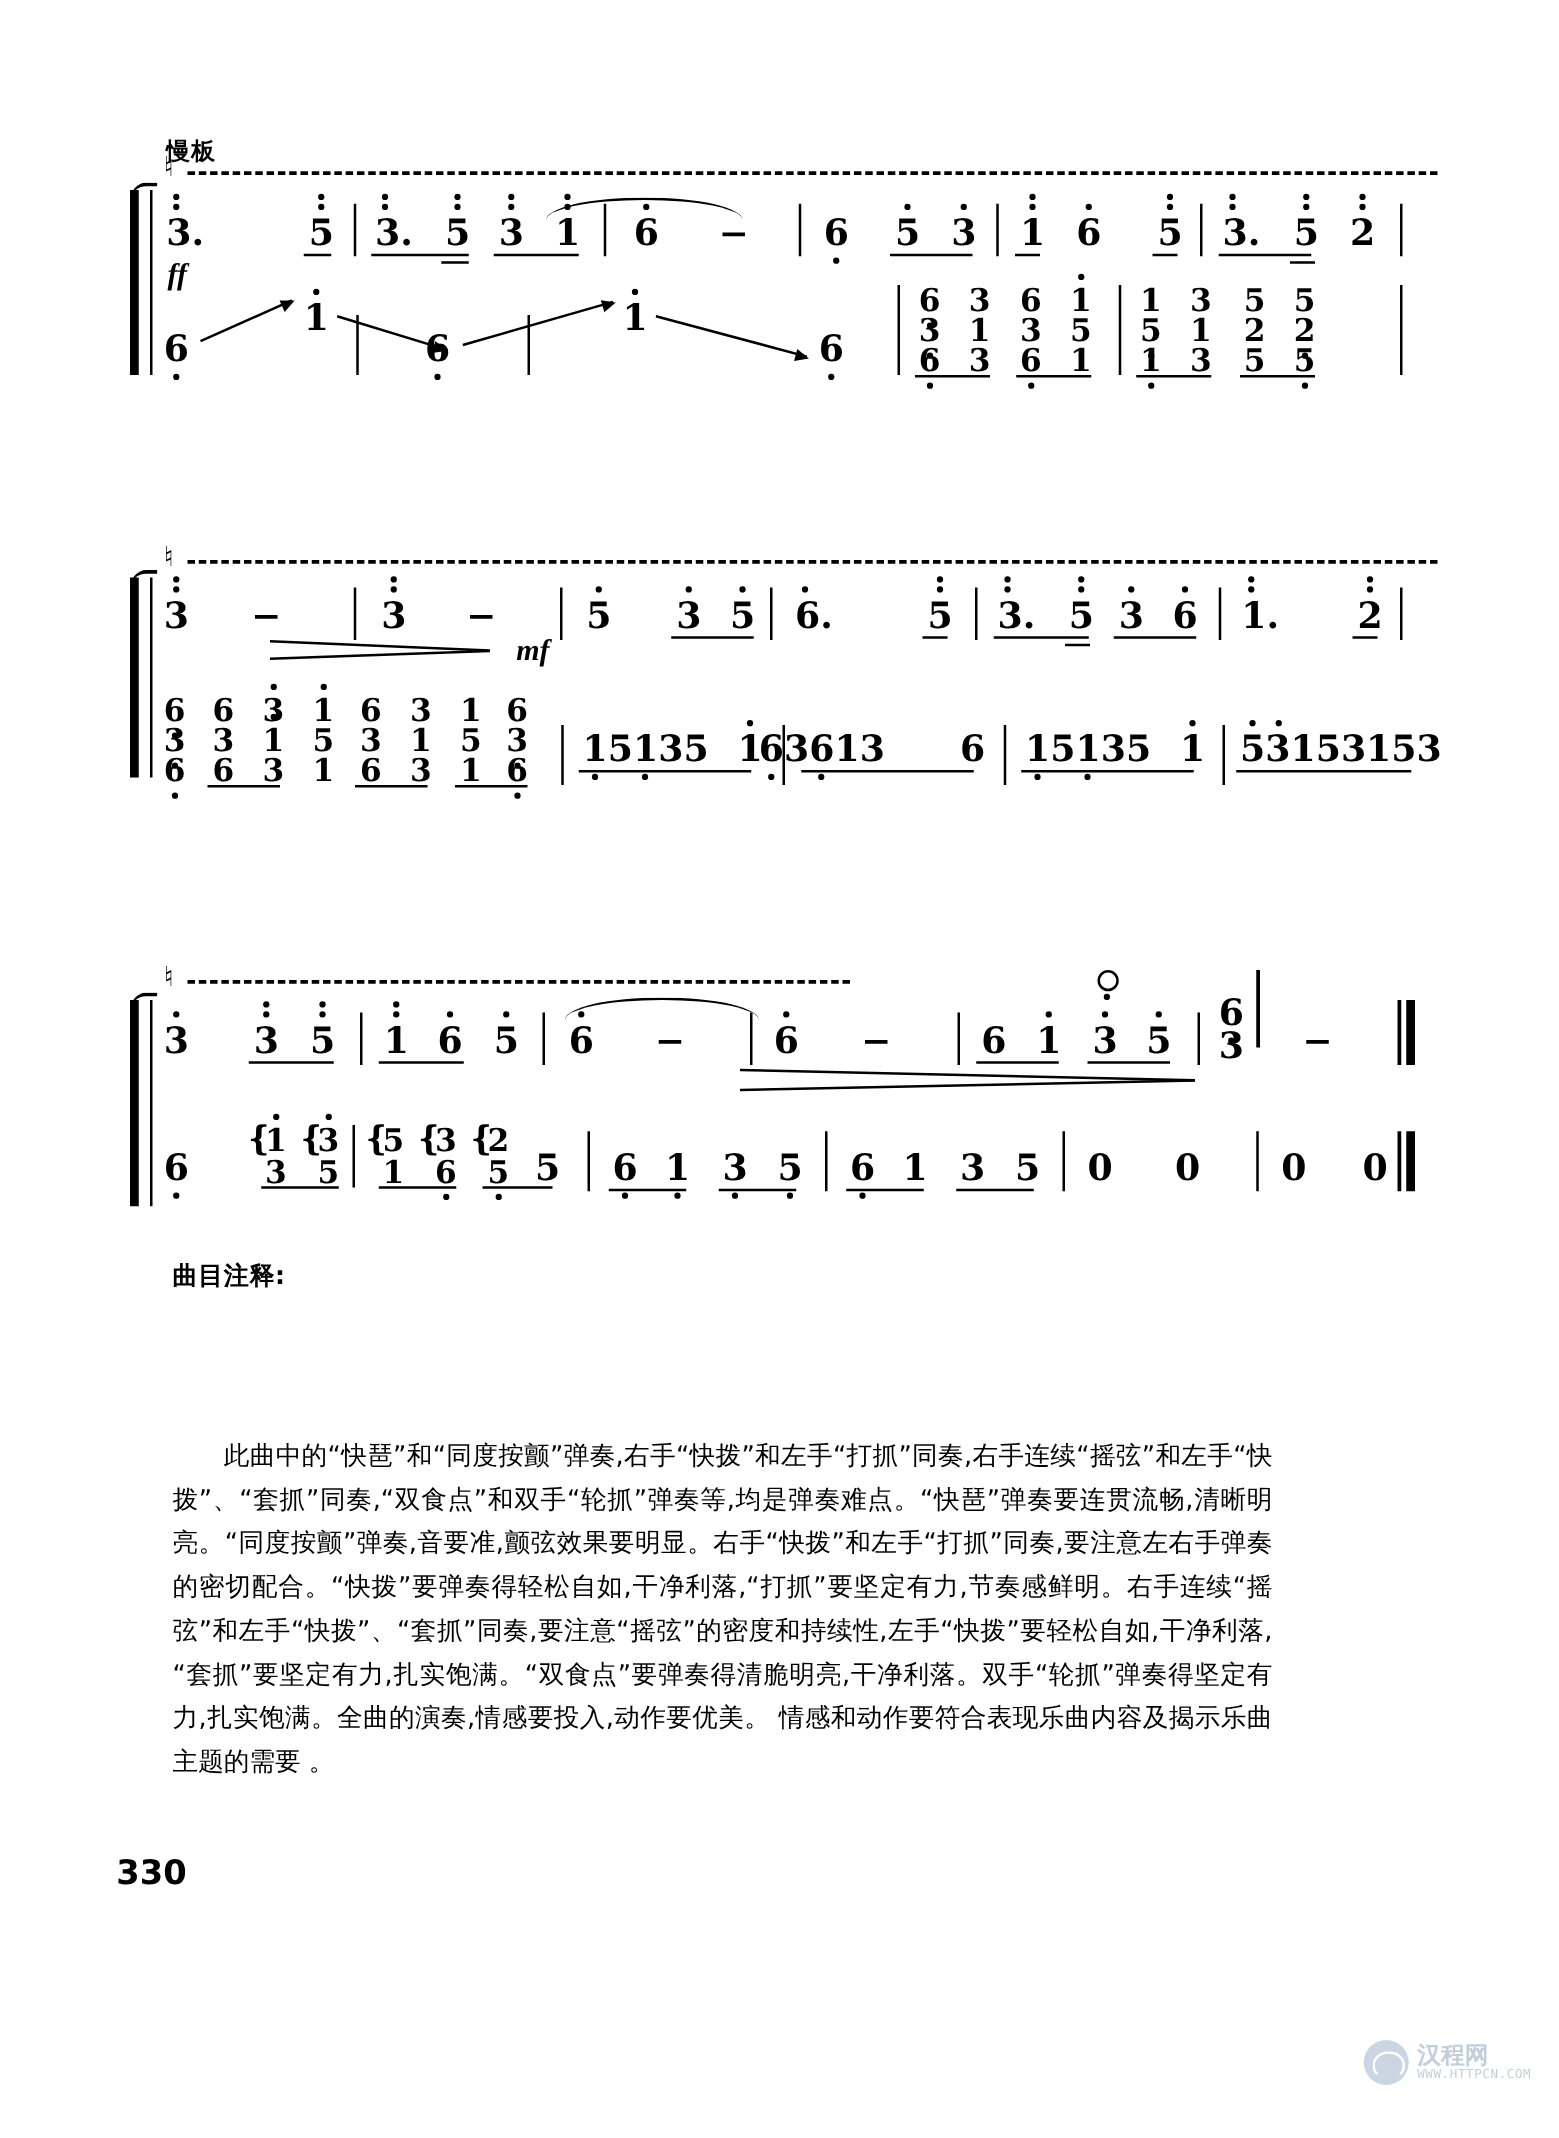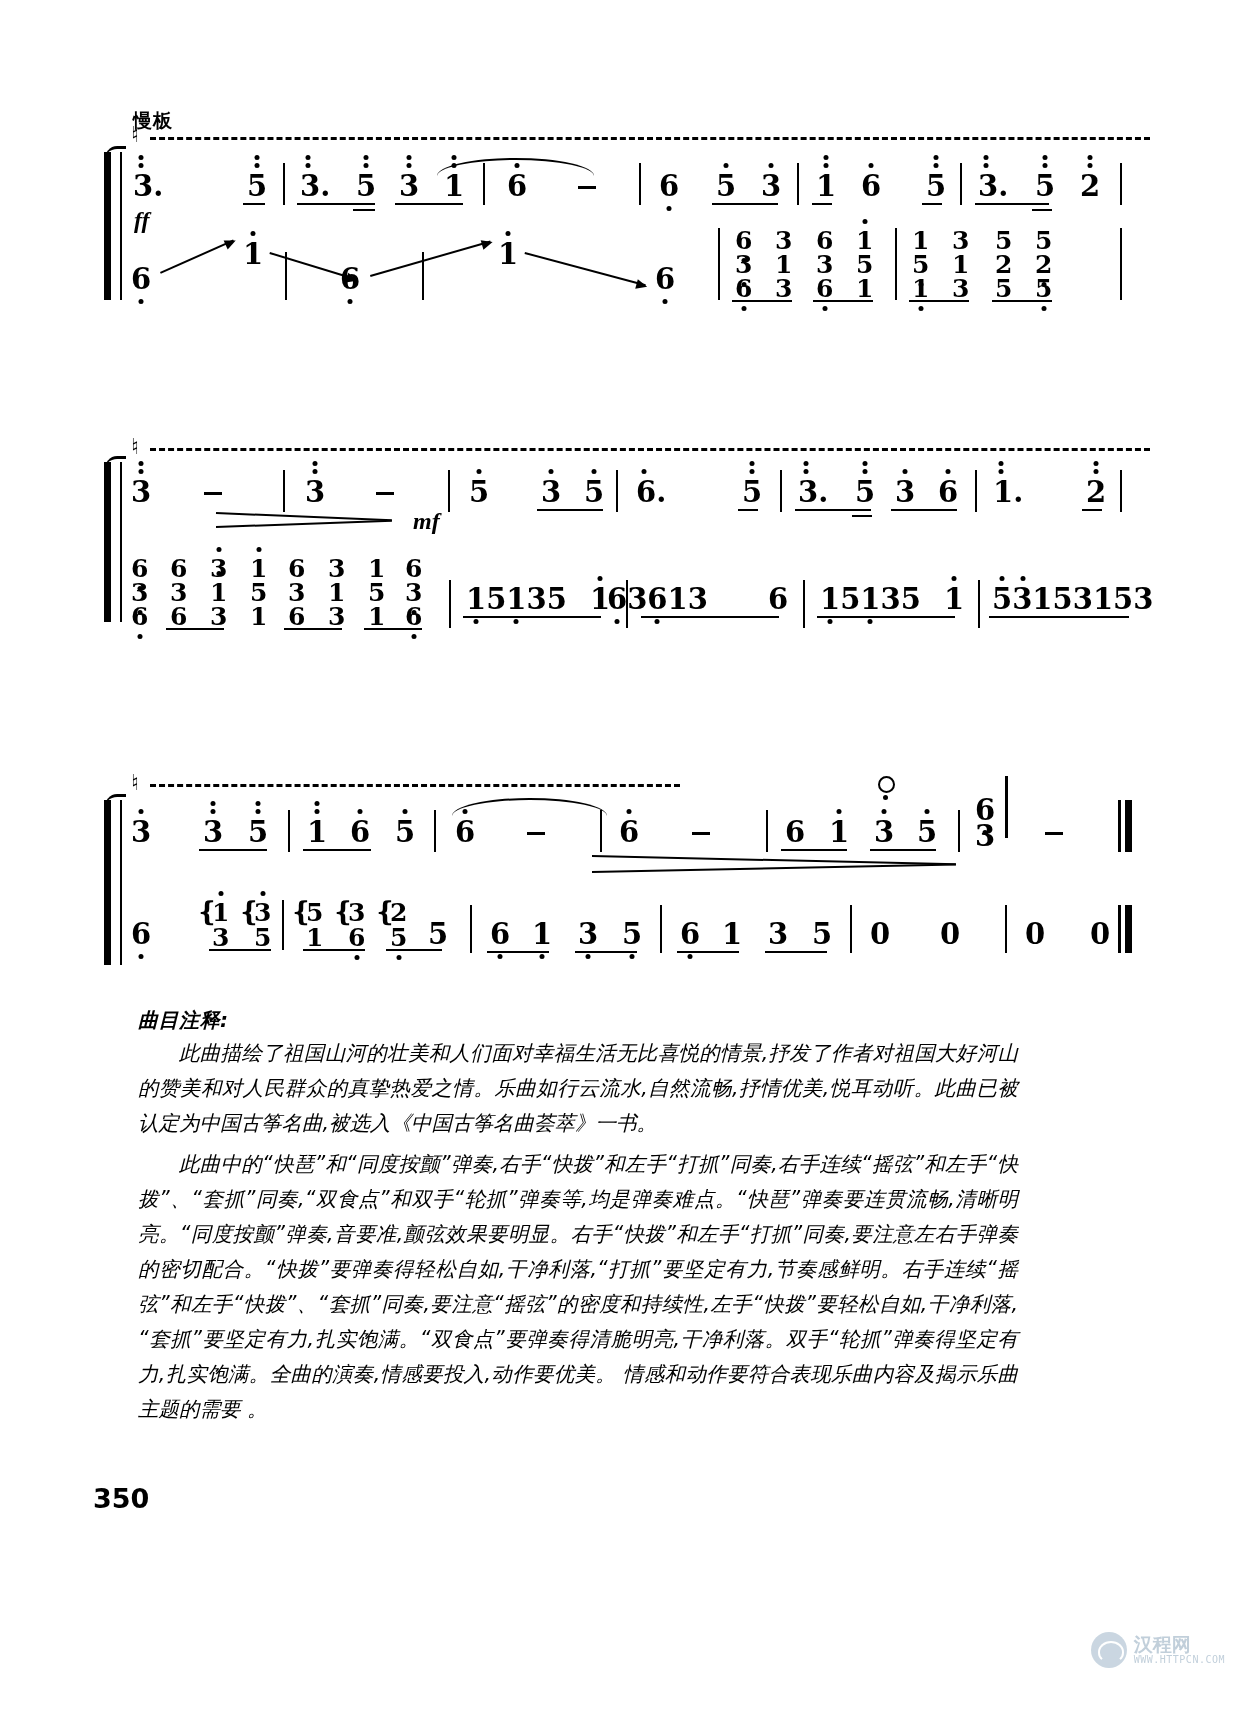--- a/index.html
+++ b/index.html
@@ -142,21 +142,20 @@
     width:13px;height:13px;
     border:2.5px solid #000;border-radius:50%;
   }
 
   
   .textblock{
     position:absolute;
     left:138px;
     width:880px;
     font-family:"DejaVu Sans","Liberation Sans",sans-serif;
-    font-style:italic;
   }
   .subhead{
     font-weight:bold;
     font-size:20px;
     margin:0 0 2px 0;
     letter-spacing:0.5px;
   }
   .para{
     font-size:20.5px;
     line-height:35px;
@@ -517,28 +516,27 @@
 
     <div class="nt" style="left:1025px;top:920px;">0</div>
     <div class="nt" style="left:1090px;top:920px;">0</div>
 
     <div class="finalbar" style="left:1118px;top:905px;width:3px;height:48px;"></div>
     <div class="finalbar" style="left:1125px;top:905px;width:7px;height:48px;"></div>
   </div>
 
   <div class="textblock" style="top:1007px;">
     <div class="subhead">曲目注释:</div>
-    <p class="para">此曲描绘了祖国山河的壮美和人们面对幸福生活无比喜悦的情景,抒发了作者对祖国大好河山的赞美和对人民群众的真挚热爱之情。乐曲如行云流水,自然流畅,抒情优美,悦耳动听。此曲已被认定为中国古筝名曲,被选入《中国古筝名曲荟萃》一书。</p>
   </div>
 
   <div class="textblock" style="top:1147px;">
     <p class="para">此曲中的“快琶”和“同度按颤”弹奏,右手“快拨”和左手“打抓”同奏,右手连续“摇弦”和左手“快拨”、“套抓”同奏,“双食点”和双手“轮抓”弹奏等,均是弹奏难点。“快琶”弹奏要连贯流畅,清晰明亮。“同度按颤”弹奏,音要准,颤弦效果要明显。右手“快拨”和左手“打抓”同奏,要注意左右手弹奏的密切配合。“快拨”要弹奏得轻松自如,干净利落,“打抓”要坚定有力,节奏感鲜明。右手连续“摇弦”和左手“快拨”、“套抓”同奏,要注意“摇弦”的密度和持续性,左手“快拨”要轻松自如,干净利落,“套抓”要坚定有力,扎实饱满。“双食点”要弹奏得清脆明亮,干净利落。双手“轮抓”弹奏得坚定有力,扎实饱满。全曲的演奏,情感要投入,动作要优美。 情感和动作要符合表现乐曲内容及揭示乐曲主题的需要 。</p>
   </div>
 
-  <div class="pagenum" style="top:1483px;">350</div>
+  <div class="pagenum" style="top:1483px;">330</div>
 
   <div class="watermark">
     <div class="wm-circle"></div>
     <div class="wm-text">
       <span class="wm-main">汉程网</span>
       <span class="wm-sub">WWW.HTTPCN.COM</span>
     </div>
   </div>
 
 </div>

